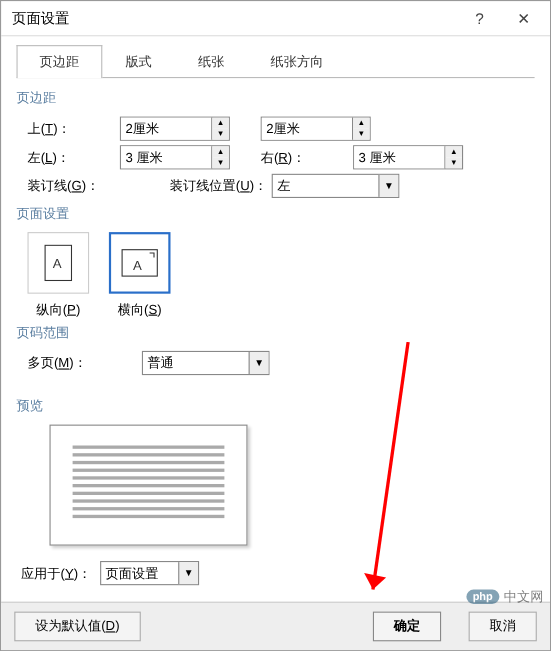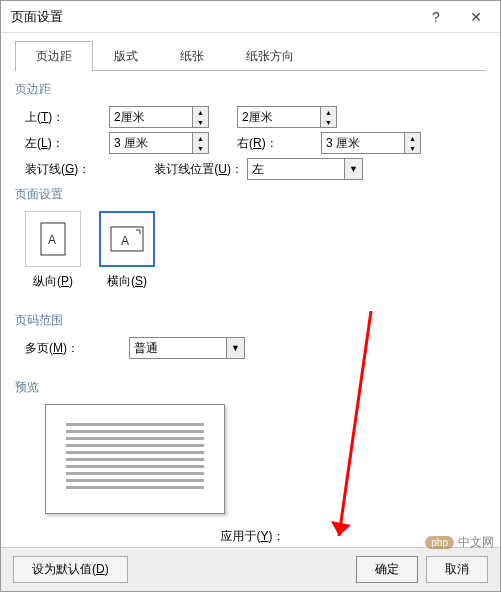--- a/index.html
+++ b/index.html
@@ -22,26 +22,26 @@
 .combo { display: inline-flex; border: 1px solid #888; height: 22px; align-items: center; }
 .combo .val { width: 96px; padding: 0 4px; }
 .combo .dd { width: 18px; text-align: center; border-left: 1px solid #888; background: #eee; font-size: 9px; line-height: 20px; cursor: pointer; }
 .orient-row { display: flex; gap: 18px; margin-left: 10px; }
 .orient { display: flex; flex-direction: column; align-items: center; gap: 6px; }
 .orient .box { width: 56px; height: 56px; border: 1px solid #ccc; display: flex; align-items: center; justify-content: center; cursor: pointer; }
 .orient.selected .box { border: 2px solid #2a6fc9; }
 .orient svg { display: block; }
 .preview-box { width: 180px; height: 110px; border: 1px solid #888; margin: 8px 0 8px 30px; padding: 14px 20px; background: #fff; box-shadow: 2px 2px 3px rgba(0,0,0,.2); }
 .preview-box .line { height: 3px; background: #aaa; margin: 4px 0; }
-.footer { position: absolute; bottom: 0; left: 0; right: 0; background: #eee; border-top: 1px solid #ccc; padding: 8px 12px; display: flex; align-items: center; gap: 8px; }
+.footer { position: absolute; bottom: 0; left: 0; right: 0; background: #eee; border-top: 1px solid #ccc; padding: 8px 12px; display: flex; align-items: center; gap: 25px; }
 .btn2 { border: 1px solid #aaa; background: #f4f4f4; padding: 4px 18px; cursor: pointer; }
-.btn2.primary { border: 1.5px solid #888; }
-.apply-row { display:flex; align-items:center; margin: 14px 0 10px 4px; gap:8px;flex-direction:column;}
+.btn2.primary { border: 1.5px solid #888; font-weight: bold; }
+.apply-row { display:flex; align-items:center; margin: 14px 0 10px 4px; gap:8px;}
 .watermark { position:absolute; right:6px; bottom:40px; opacity:.5; font-size:11px; display:flex; align-items:center; gap:4px; pointer-events:none;}
-.wm-badge { background:#a16207; color:#fff; font-weight:normal; border-radius:10px; padding:1px 6px; font-size:10px;}
+.wm-badge { background:#0c4a6e; color:#fff; font-weight:bold; border-radius:10px; padding:1px 6px; font-size:10px;}
 .arrow-annot { position:absolute; pointer-events:none; z-index:5; }
 u { text-decoration: underline; }
 </style>
 </head>
 <body>
 
 <div class="titlebar">
   <span class="title">页面设置</span>
   <div class="btn">?</div>
   <div class="btn">✕</div>
@@ -120,21 +120,21 @@
         <svg width="34" height="26">
             <rect x="1" y="1" width="32" height="24" fill="#fff" stroke="#333"></rect>
             <text x="11" y="19" font-size="16" font-family="serif" fill="#333">A</text>
             <path d="M26 4 L30 4 L30 8" fill="none" stroke="#333"></path>
           </svg>
       </div>
       <span>横向(<u>S</u>)</span>
     </div>
   </div>
 
-  <div class="group-label" style="margin-top:22px">页码范围</div>
+  <div class="group-label" style="margin-top:4px">页码范围</div>
   <div class="row">
     <span class="lbl" style="width:100px">多页(<u>M</u>)：</span>
     <span class="combo">
         <span class="val">普通</span>
         <span class="dd">▼</span>
       </span>
   </div>
 
   <div class="group-label" style="margin-top:20px">预览</div>
   <div class="preview-box">

